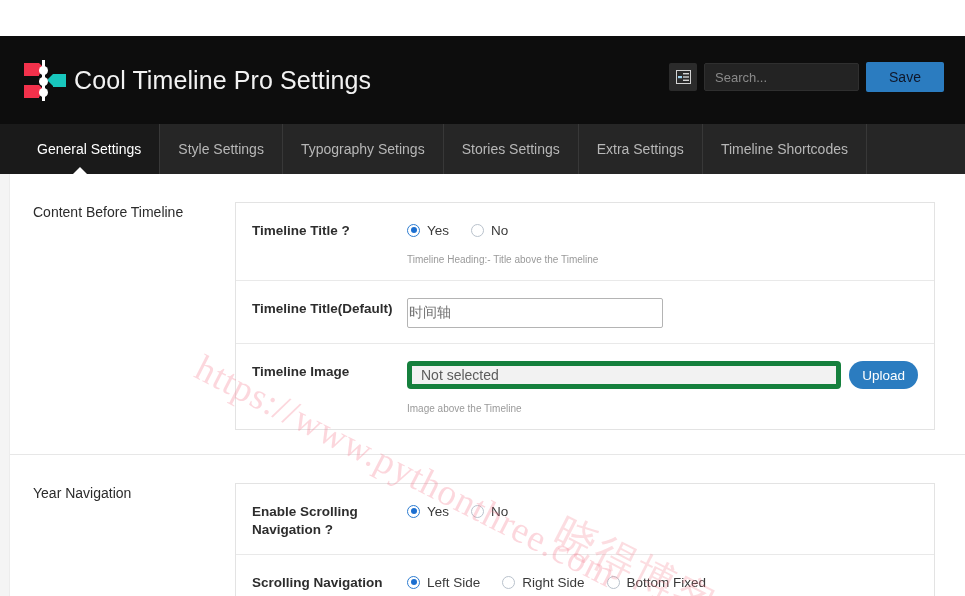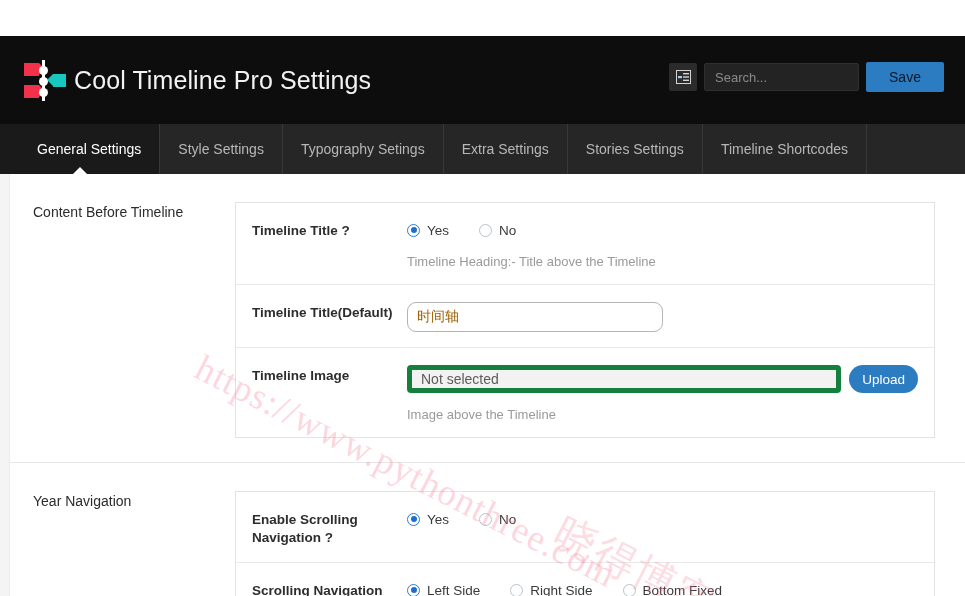--- a/index.html
+++ b/index.html
@@ -244,21 +244,21 @@
     font-weight: 600;
     line-height: 18px;
     padding-top: 2px;
   }
   .field-ctrl {
     flex: 1;
     min-width: 0;
   }
   .radio-group {
     display: flex;
-    gap: 30px;
+    gap: 22px;
     height: 20px;
   }
   .radio-opt {
     display: flex;
     align-items: center;
     gap: 7px;
     cursor: pointer;
     font-size: 13.5px;
     color: #3a3a3a;
   }
@@ -279,34 +279,34 @@
     content: "";
     position: absolute;
     left: 2.5px;
     top: 2.5px;
     width: 6px;
     height: 6px;
     border-radius: 50%;
     background: #1c6fd0;
   }
   .helptext {
-    font-size: 13px;
+    font-size: 10px;
     color: #9a9a9a;
     margin-top: 14px;
   }
   .text-input {
     width: 256px;
     height: 30px;
     border: 1px solid #b4b4b4;
-    border-radius: 9px;
-    padding: 0 9px;
+    border-radius: 2px;
+    padding: 0 1px;
     box-sizing: border-box;
     font-family: "Liberation Sans", sans-serif;
     font-size: 14px;
-    color: #a16207;
+    color: #737373;
     outline: none;
   }
   .upload-row {
     display: flex;
     align-items: center;
     gap: 8px;
   }
   .file-display {
     flex: 1;
     height: 28px;
@@ -407,24 +407,24 @@
       <span>General Settings</span>
       <span class="pointer"></span>
     </div>
     <div class="tab">
       <span>Style Settings</span>
     </div>
     <div class="tab">
       <span>Typography Setings</span>
     </div>
     <div class="tab">
+      <span>Stories Settings</span>
+    </div>
+    <div class="tab">
       <span>Extra Settings</span>
-    </div>
-    <div class="tab">
-      <span>Stories Settings</span>
     </div>
     <div class="tab">
       <span>Timeline Shortcodes</span>
     </div>
   </div>
 
   <div class="content">
     <div class="leftrail"></div>
 
     <div class="section">

